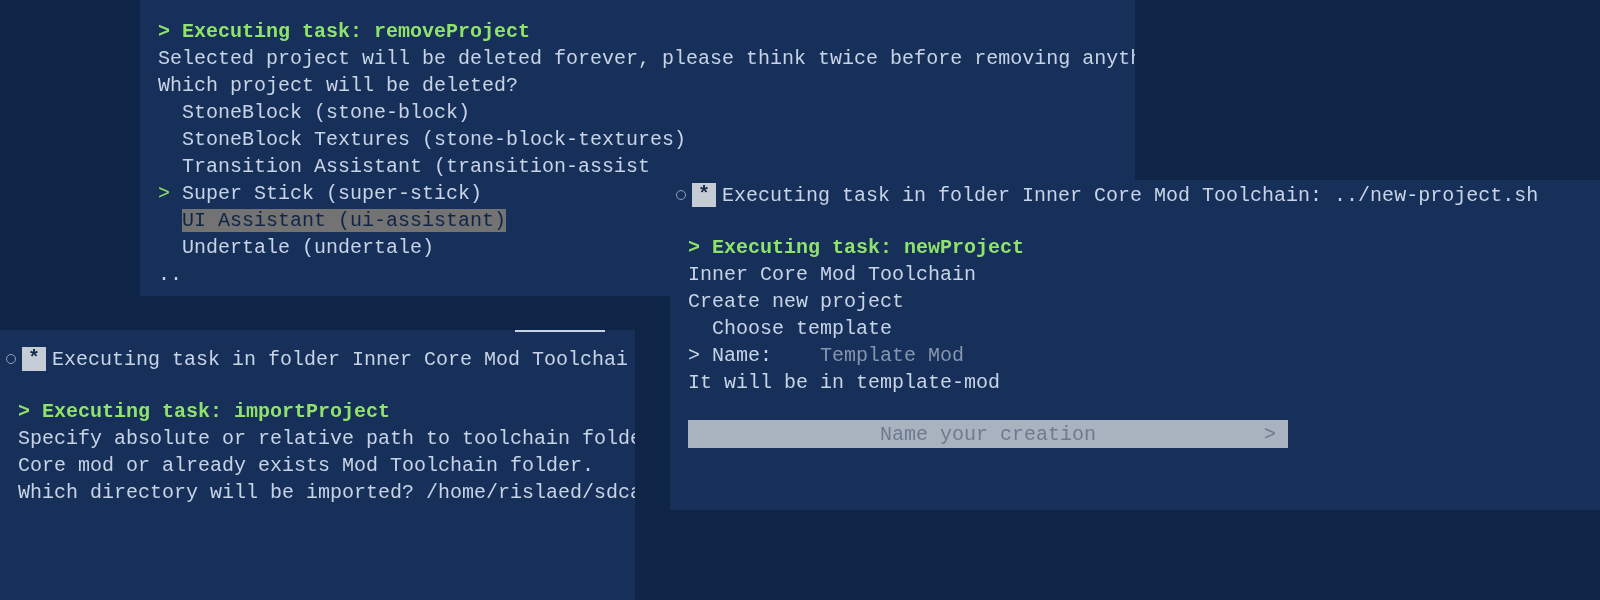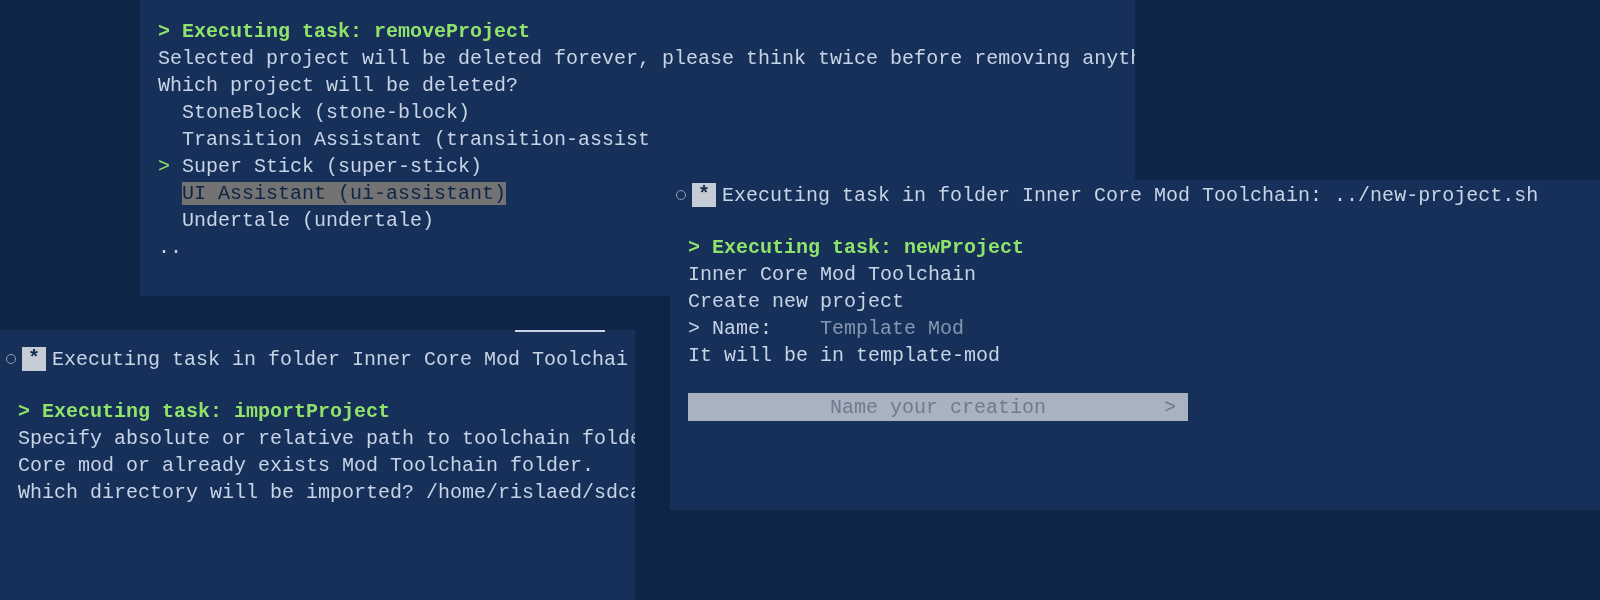--- a/index.html
+++ b/index.html
@@ -109,42 +109,44 @@
   </style>
 </head>
 <body>
 
 <div id="panel-remove" class="panel">
   <div class="term">
     <div class="line"><span class="green"><span>&gt; </span><span>Executing task:</span> <span>removeProject</span></span></div>
     <div class="line">Selected project will be deleted forever, please think twice before removing anything!</div>
     <div class="line">Which project will be deleted?</div>
     <div class="line">  <span>StoneBlock (stone-block)</span></div>
+    <div class="line">  <span>StoneBlock Textures (stone-block-textures)</span></div>
     <div class="line">  <span>Transition Assistant (transition-assist</span></div>
     <div class="line"><span class="caret">&gt;</span> <span>Super Stick (super-stick)</span></div>
     <div class="line">  <span class="highlight">UI Assistant (ui-assistant)</span></div>
     <div class="line">  <span>Undertale (undertale)</span></div>
     <div class="line">..</div>
   </div>
 </div>
 
 <div id="panel-new" class="panel">
 
   <div class="task-bar">
     <span class="bullet"></span>
     <span class="star">*</span>
     <span class="bar-text">Executing task in folder Inner Core Mod Toolchain: ../new-project.sh</span>
   </div>
   <div class="term">
     <div class="line"><span class="green">&gt; <span>Executing task:</span> <span>newProject</span></span></div>
     <div class="line">Inner Core Mod Toolchain</div>
     <div class="line">Create new project</div>
+    <div class="line">  Choose template</div>
     <div class="line"><span>&gt; Name: </span><span class="ghost">Template Mod</span></div>
     <div class="line">It will be in template-mod</div>
-    <div class="input-bar" style="width:500px;">
+    <div class="input-bar" style="width:600px;">
       <span class="placeholder">Name your creation</span>
       <span class="arrow">&gt;</span>
     </div>
   </div>
 </div>
 
 <div id="panel-import" class="panel">
   <div class="rule2" style="right:30px; top:0px;"></div>
   <div class="task-bar" style="margin-top:14px;">
     <span class="bullet"></span>

